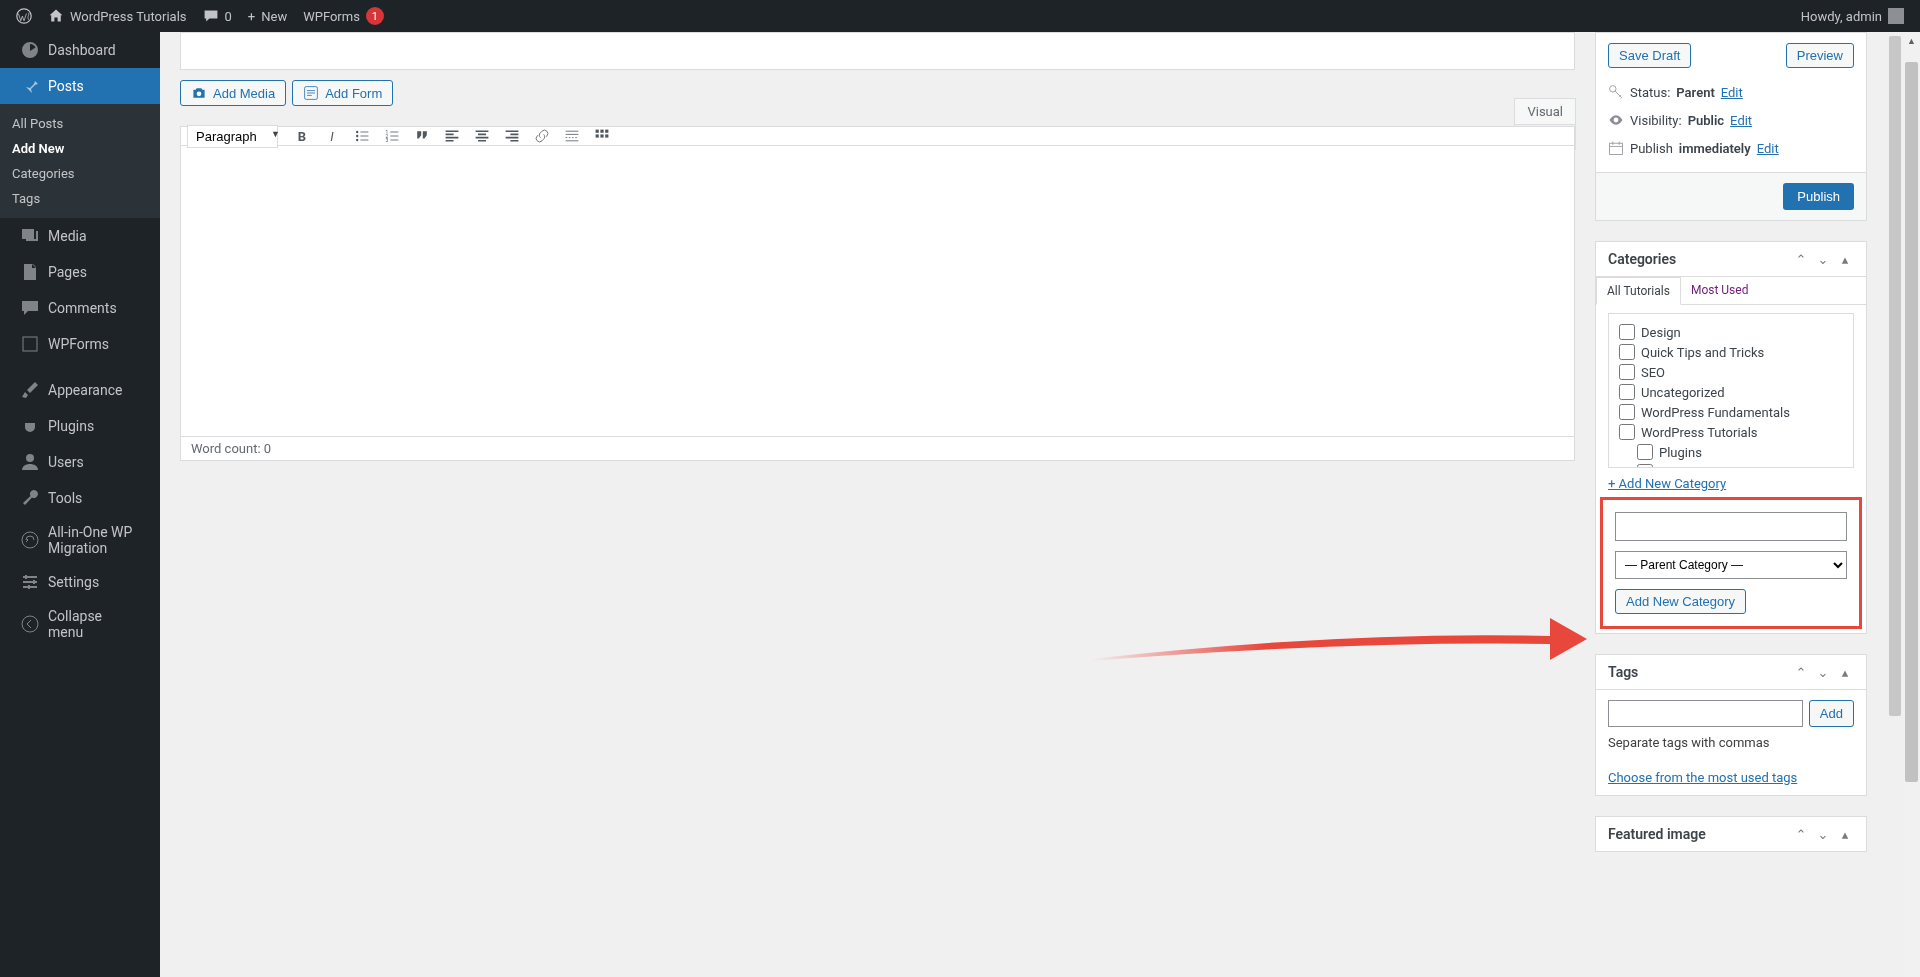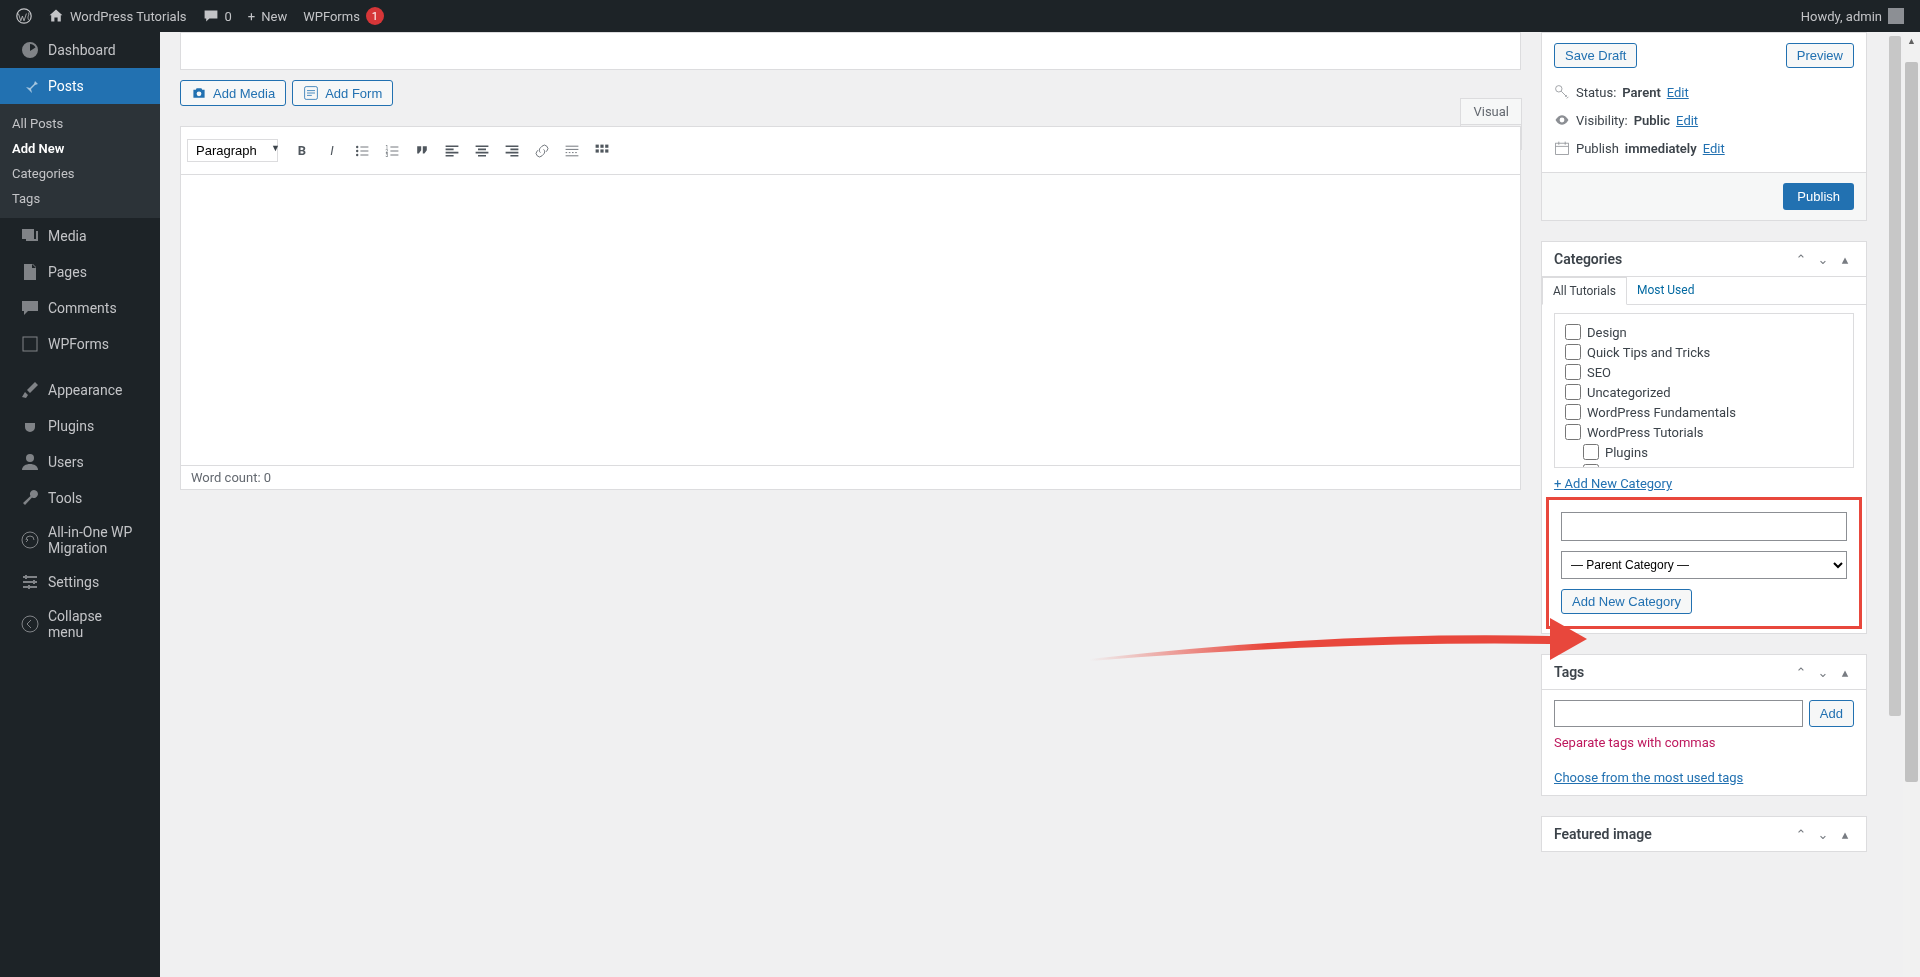--- a/index.html
+++ b/index.html
@@ -31,61 +31,61 @@
 .cols { display: flex; gap: 20px; align-items: flex-start; }
 .editorcol { flex: 1; min-width: 0; }
 .titlebox { background: #fff; border: 1px solid #dcdcde; height: 38px; margin-bottom: 10px; }
 .mediabtns { display: flex; gap: 6px; margin-bottom: 8px; }
 .btnsec { border: 1px solid #2271b1; color: #2271b1; background: #f6f7f7; padding: 4px 10px; border-radius: 3px; cursor: pointer; display: inline-flex; align-items: center; gap: 6px; font-size: 13px; }
 
 .edwrap { border: 1px solid #dcdcde; background: #fff; position: relative; }
 .edtabs { position: absolute; right: -1px; top: -28px; display: flex; flex-direction: column; }
 .edtab { border: 1px solid #dcdcde; border-bottom: none; padding: 5px 12px; background: #f0f0f1; cursor: pointer; font-size: 13px; color: #646970; }
 .edtab.active { background: #f6f7f7; border-bottom-color: #f6f7f7; }
-.toolbar { background: #fff; border-bottom: 1px solid #dcdcde; height: 48px; display: flex; align-items: center; padding: 0 6px; gap: 2px; }
+.toolbar { background: #fff; border-bottom: 1px solid #dcdcde; height: 19px; display: flex; align-items: center; padding: 0 6px; gap: 2px; }
 .formatsel { border: 1px solid #dcdcde; background: #fff; padding: 3px 20px 3px 8px; font-size: 13px; margin-right: 8px; appearance: none; position: relative; }
 .tbtn { width: 28px; height: 28px; display: inline-flex; align-items: center; justify-content: center; cursor: pointer; color: #50575e; }
 .editarea { height: 290px; background: #fff; }
 .edfoot { border-top: 1px solid #dcdcde; background: #fff; padding: 4px 10px; color: #646970; font-size: 13px; }
 
 
-.sidecol { width: 326px; flex-shrink: 0; }
+.sidecol { width: 272px; flex-shrink: 0; }
 .panel { background: #fff; border: 1px solid #dcdcde; margin-bottom: 20px; }
 .panelhead { padding: 8px 12px; border-bottom: 1px solid #dcdcde; display: flex; align-items: center; justify-content: space-between; }
 .panelhead h2 { font-size: 14px; font-weight: 600; }
 .panelhead .ctrls { display: flex; gap: 4px; }
 .panelhead .pctrl { width: 18px; height: 18px; cursor: pointer; display: inline-flex; align-items: center; justify-content: center; color: #787c82; }
 .panelbody { padding: 10px 12px; font-size: 13px; }
 .panelfoot { border-top: 1px solid #dcdcde; padding: 10px 12px; background: #f6f7f7; text-align: right; }
 
 .pubrow { display: flex; align-items: center; gap: 6px; padding: 6px 0; }
 .pubrow .val { font-weight: 600; }
 .pubrow a { color: #2271b1; text-decoration: underline; }
 
 .btnprimary { background: #2271b1; color: #fff; border: none; padding: 6px 14px; border-radius: 3px; cursor: pointer; font-size: 13px; }
 
 .cattabs { display: flex; border-bottom: 1px solid #dcdcde; margin: -10px -12px 8px -12px; }
 .cattab { padding: 6px 10px; cursor: pointer; font-size: 12px; }
 .cattab.active { border: 1px solid #dcdcde; border-bottom-color: #fff; margin-bottom: -1px; background: #fff; }
-.cattab:not(.active) { color: #0369a1; }
+.cattab:not(.active) { color: #701a75; }
 
 .catlist { max-height: 155px; overflow-y: scroll; border: 1px solid #dcdcde; padding: 8px 10px; }
 .catitem { display: flex; align-items: center; gap: 6px; padding: 2px 0; }
 .catitem.sub { padding-left: 18px; }
 .catitem input[type=checkbox] { width: 16px; height: 16px; }
 
 .addcatlink { color: #2271b1; text-decoration: underline; display: inline-block; margin-top: 8px; cursor: pointer; }
 
 .addcatbox { border: 3px solid #e8473c; padding: 12px; margin: 6px -8px -6px -8px; }
 .addcatbox input[type=text] { width: 100%; border: 1px solid #8c8f94; padding: 6px; margin-bottom: 10px; background: #fff; }
 .addcatbox select { width: 100%; border: 1px solid #8c8f94; padding: 5px; margin-bottom: 10px; background: #fff; font-size: 12px; }
 
 .tagrow { display: flex; gap: 6px; margin-bottom: 8px; }
 .tagrow input { flex: 1; border: 1px solid #8c8f94; padding: 5px; }
-.taghint { color: #be185d; font-size: 13px; }
+.taghint { color: #404040; font-size: 13px; }
 .taglink { color: #2271b1; text-decoration: underline; display: inline-block; margin-top: 20px; }
 
 
 .chromescroll { position: absolute; right: 0; top: 32px; bottom: 0; width: 17px; background: #f1f1f1; }
 .chromescroll .up { position: absolute; top:0; left:0; right:0; height:17px; display:flex; align-items:center; justify-content:center; font-size:9px; color:#606060; }
 .chromescroll .thumb { position: absolute; left: 2px; right: 2px; top: 30px; height: 720px; background: #c1c1c1; border-radius: 2px; }
 .pagescroll { position: absolute; right: 17px; top: 32px; bottom: 0; width: 16px; background: #f0f0f1; }
 .pagescroll .thumb2 { position: absolute; left: 2px; right: 2px; top: 4px; height: 680px; background: #c7c7c7; border-radius: 2px; }
 
 

